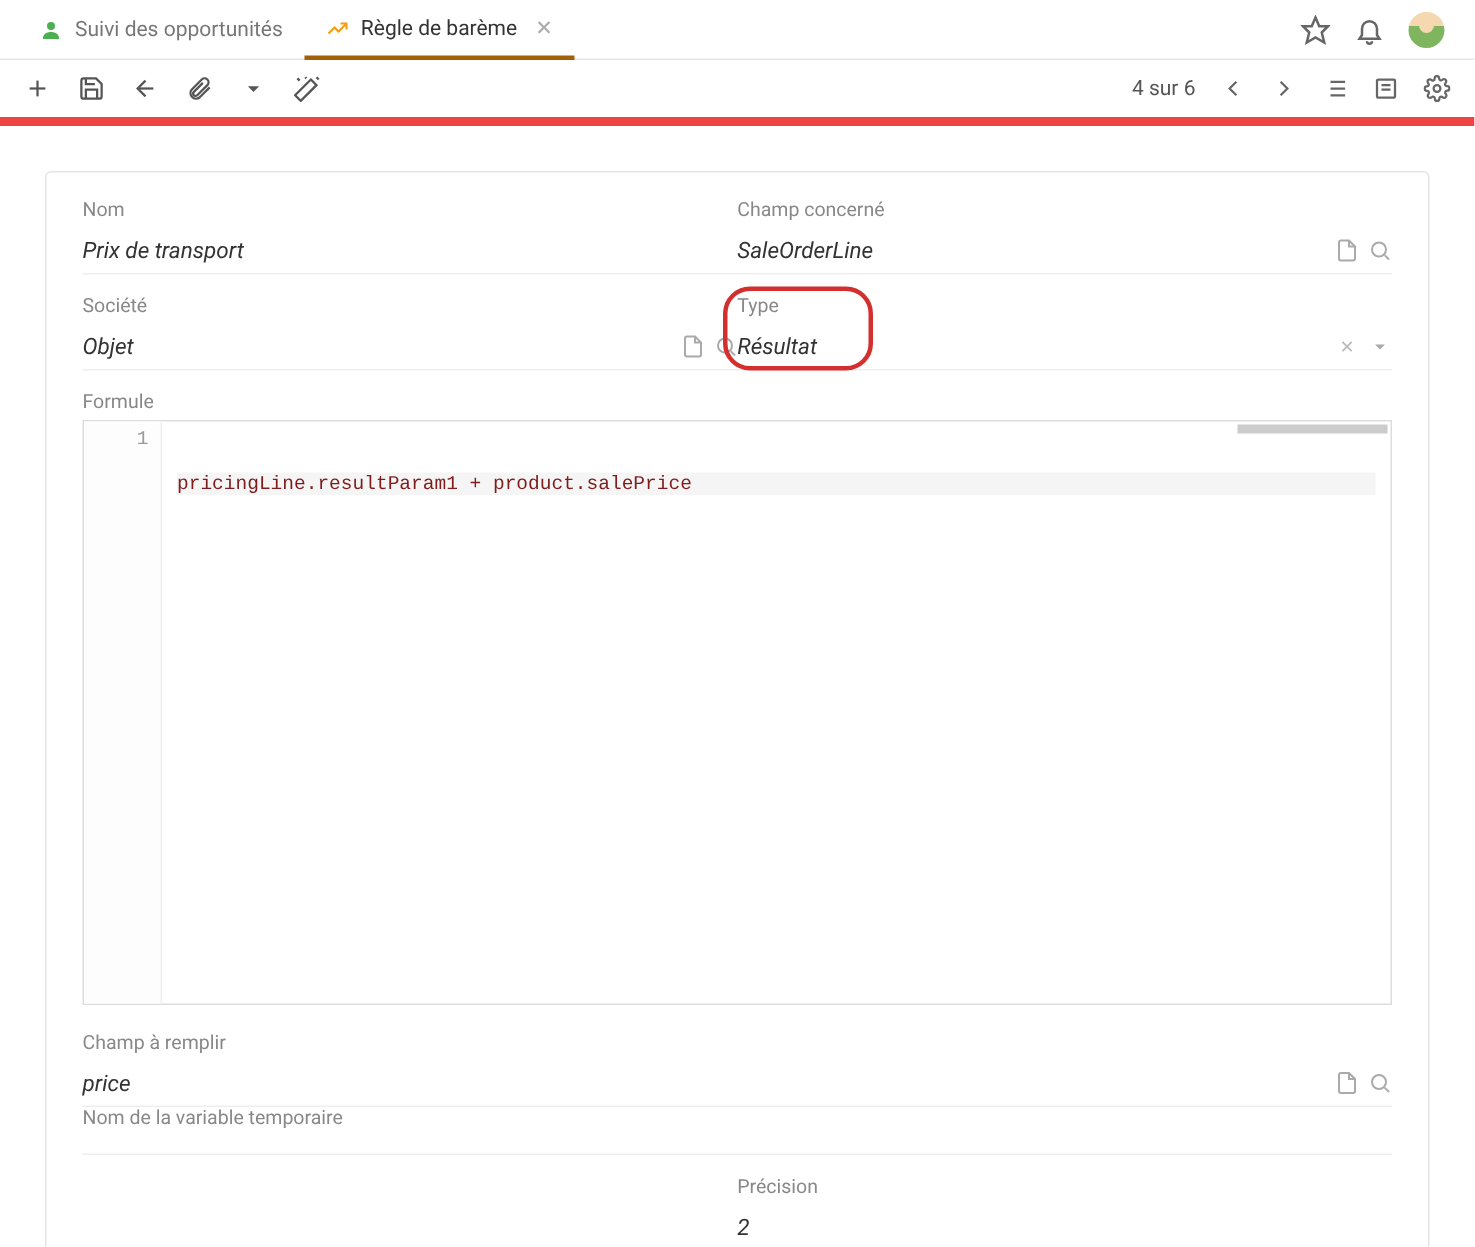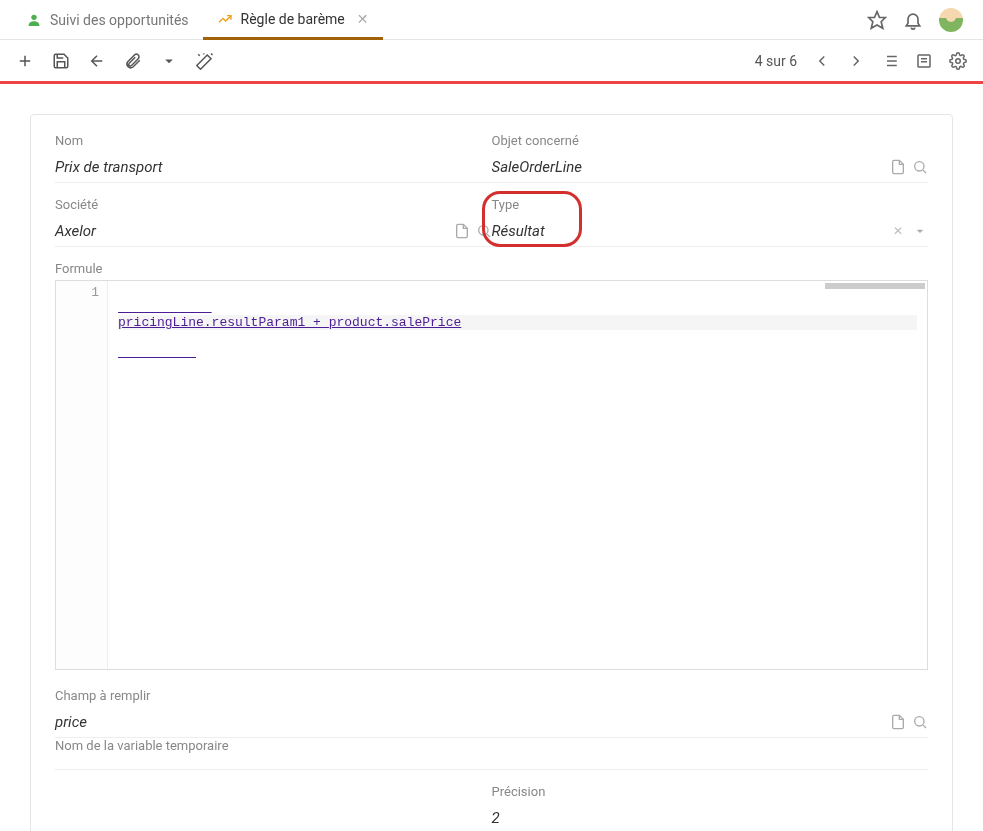--- a/index.html
+++ b/index.html
@@ -59,21 +59,21 @@
     width: 10px; height: 10px; border-radius: 50%; background: #f5d7b0;
   }
 
   
   .toolbar {
     display: flex;
     align-items: center;
     height: 44px;
     padding: 0 16px;
     gap: 18px;
-    border-bottom: 3px solid #ef4444;
+    border-bottom: 6px solid #ef4444;
   }
   .toolbar-left { display: flex; align-items: center; gap: 18px; }
   .toolbar-right { margin-left: auto; display: flex; align-items: center; gap: 16px; color: #666; }
   .tool-icon { width: 18px; height: 18px; display: inline-flex; align-items: center; justify-content: center; color: #666; cursor: pointer; }
   .page-info { font-size: 14px; color: #555; }
 
   
   .content-area {
     padding: 30px 30px 10px 30px;
   }
@@ -133,24 +133,23 @@
     width: 52px;
     background: #fdfdfd;
     border-right: 1px solid #eee;
     text-align: right;
     padding: 4px 8px 4px 4px;
     color: #999;
   }
   .code-content {
     flex: 1;
     padding: 4px 10px;
-    color: #4c1d95;
+    color: #7f1d1d;
     white-space: pre;
     overflow: auto;
-    text-decoration: underline;
   }
   .code-line-active { background: #f5f5f5; display: block; }
   .code-scroll-thumb {
     position: absolute;
     top: 2px; right: 2px;
     width: 100px; height: 6px;
     background: #ccc;
     border-radius: 0;
   }
 
@@ -279,21 +278,21 @@
   <div class="card">
 
     <div class="form-row">
       <div class="form-col">
         <span class="form-label">Nom</span>
         <div class="form-value">
           <span class="value-text">Prix de transport</span>
         </div>
       </div>
       <div class="form-col">
-        <span class="form-label">Objet concerné</span>
+        <span class="form-label">Champ concerné</span>
         <div class="form-value">
           <span class="value-text">SaleOrderLine</span>
           <span class="trailing-icons">
             <span class="mini-icon">
               <svg viewBox="0 0 24 24" fill="none" stroke="#aaa" stroke-width="2">
                   <path d="M14 2H6a2 2 0 00-2 2v16a2 2 0 002 2h12a2 2 0 002-2V8z"></path>
                   <polyline points="14 2 14 8 20 8"></polyline>
                 </svg>
             </span>
             <span class="mini-icon">
@@ -304,21 +303,21 @@
             </span>
           </span>
         </div>
       </div>
     </div>
 
     <div class="form-row">
       <div class="form-col">
         <span class="form-label">Société</span>
         <div class="form-value">
-          <span class="value-text">Axelor</span>
+          <span class="value-text">Objet</span>
           <span class="trailing-icons">
             <span class="mini-icon">
               <svg viewBox="0 0 24 24" fill="none" stroke="#aaa" stroke-width="2">
                   <path d="M14 2H6a2 2 0 00-2 2v16a2 2 0 002 2h12a2 2 0 002-2V8z"></path>
                   <polyline points="14 2 14 8 20 8"></polyline>
                 </svg>
             </span>
             <span class="mini-icon">
               <svg viewBox="0 0 24 24" fill="none" stroke="#aaa" stroke-width="2">
                   <circle cx="11" cy="11" r="7"></circle>

